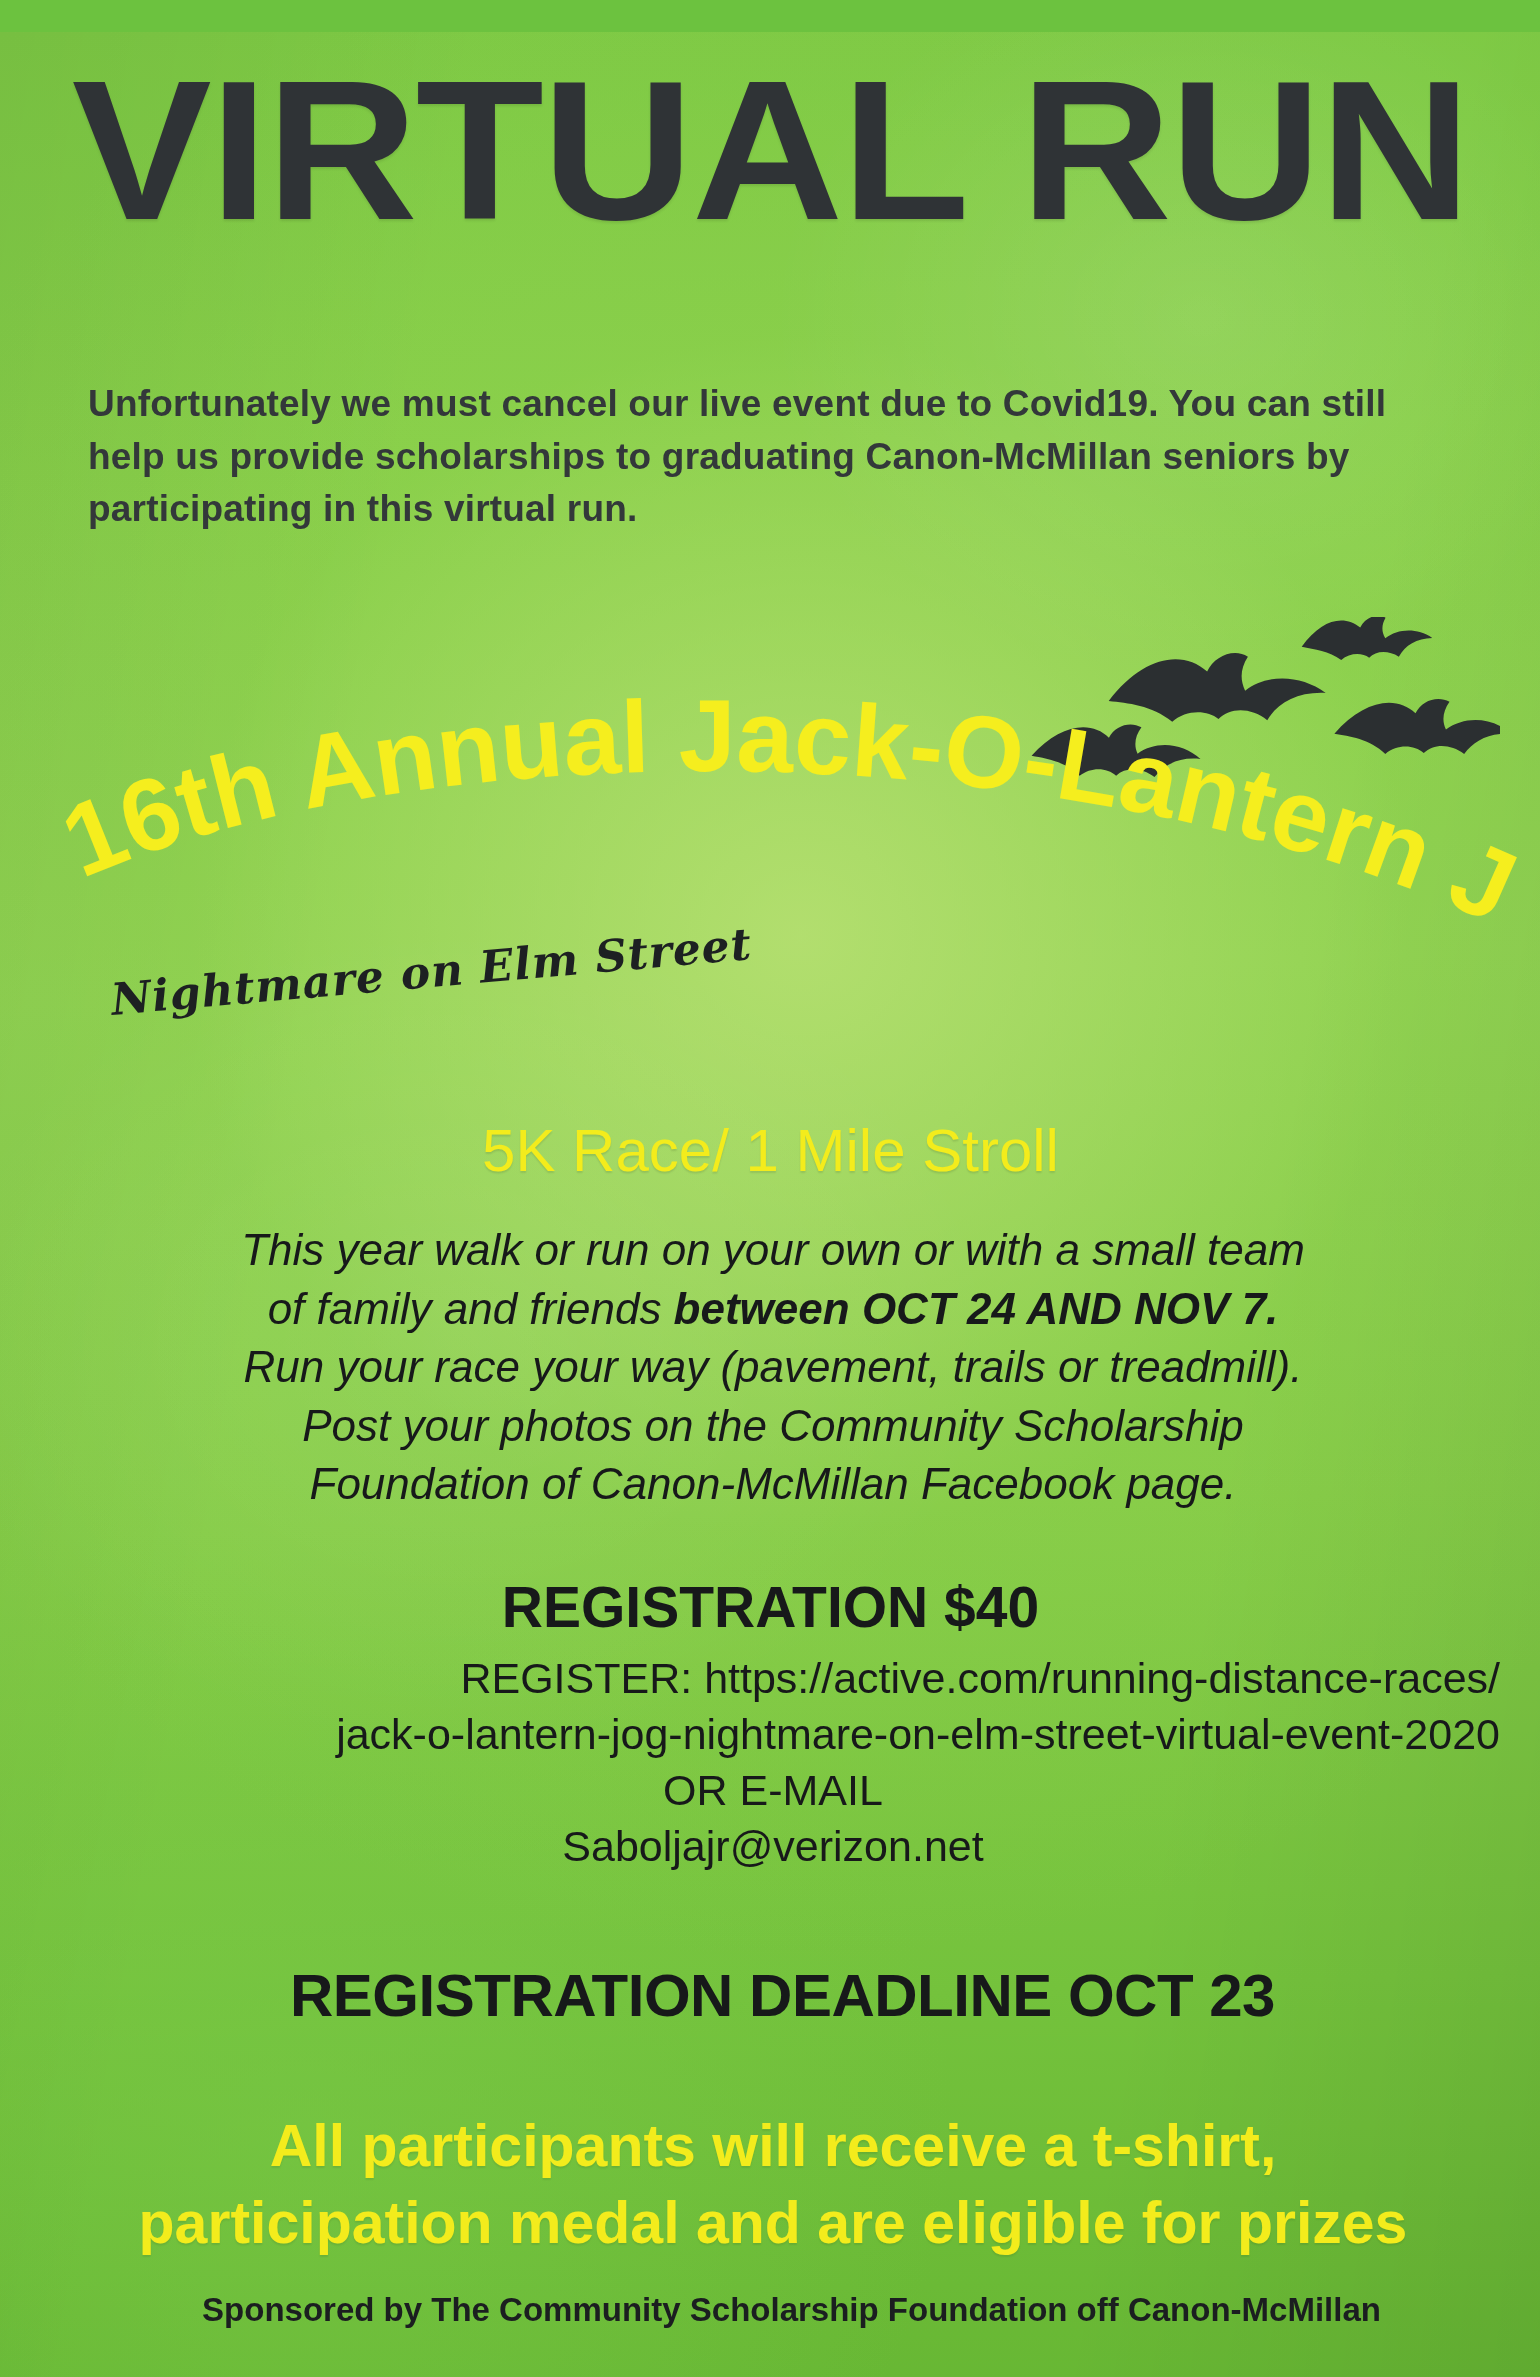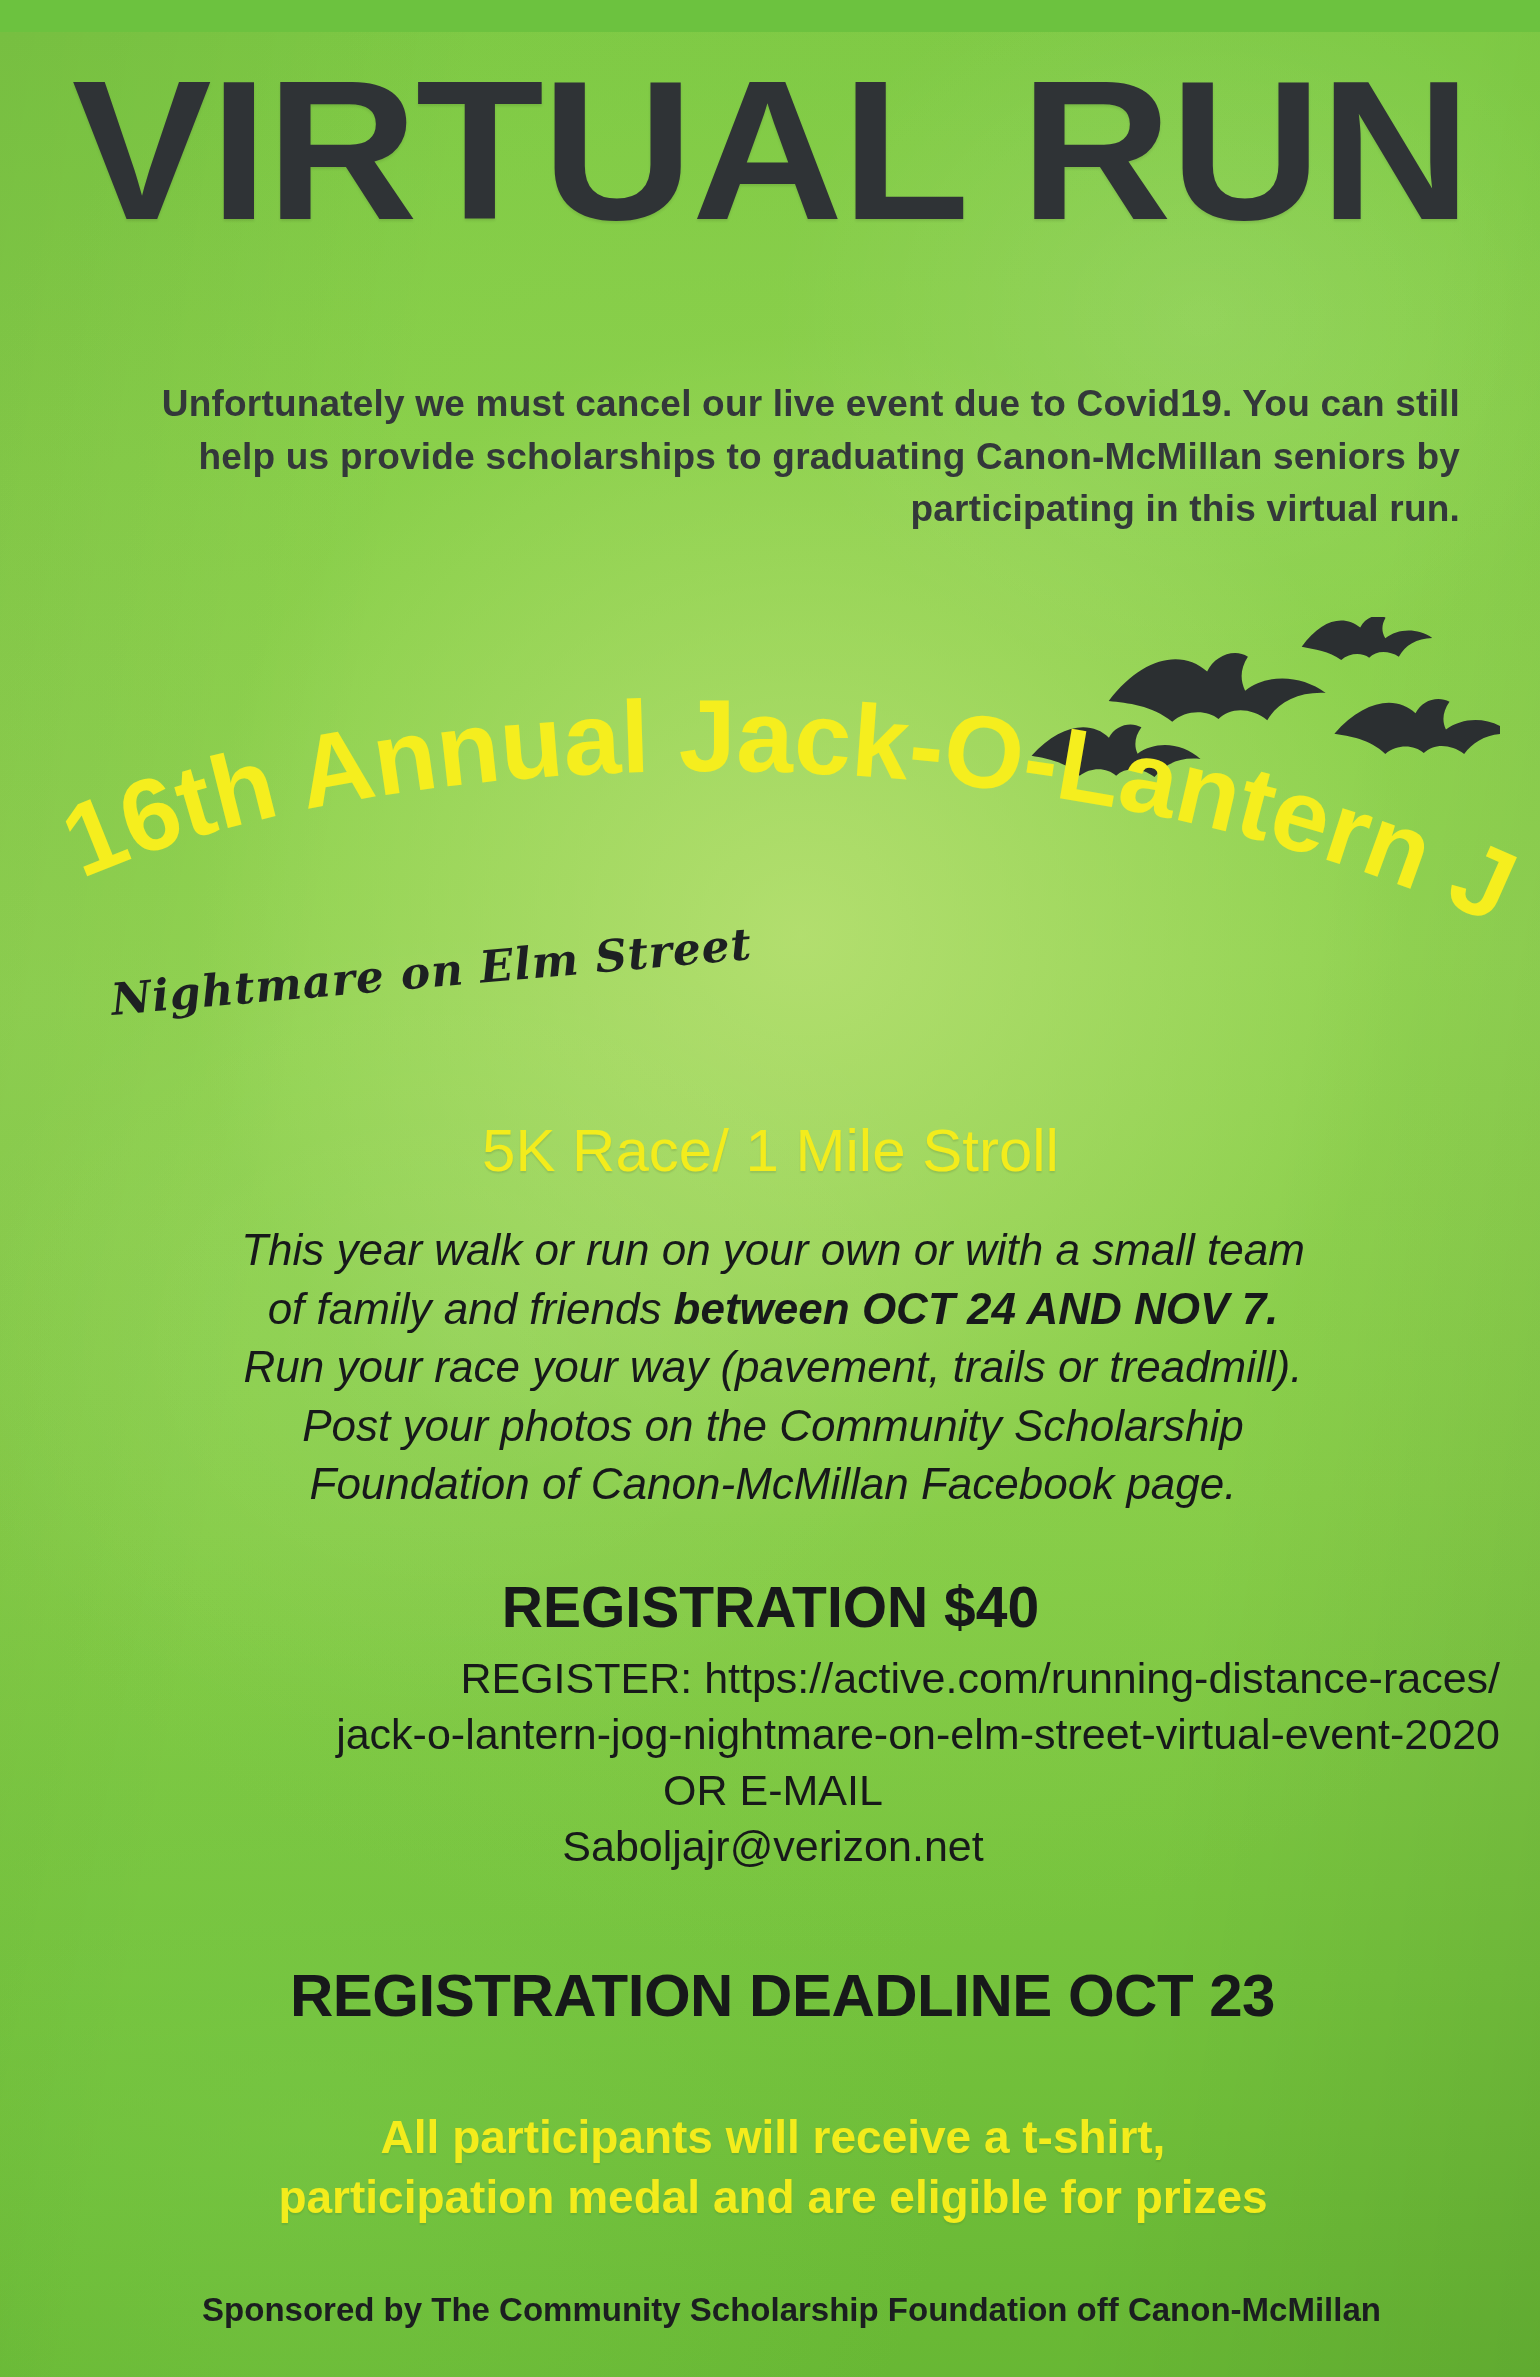--- a/index.html
+++ b/index.html
@@ -60,21 +60,21 @@
     transform: scaleX(1.06);
     text-shadow: 0 1.8px 2.7px rgba(0,0,0,0.10);
   }
 
   
   .covid-note {
     position: absolute;
     top: 346px;
     left: 88px;
     width: 1372px;
-    text-align: right;
+    text-align: left;
     font-weight: bold;
     font-size: 37px;
     line-height: 1.42;
     color: #33383a;
     letter-spacing: 0.2px;
   }
 
   
   .arch-wrap {
     position: absolute;
@@ -186,21 +186,21 @@
   }
 
   
   .perks {
     position: absolute;
     top: 2076px;
     left: 119px;
     width: 1308px;
     text-align: center;
     font-weight: bold;
-    font-size: 46px;
+    font-size: 59px;
     line-height: 1.30;
     color: #f3ec1c;
     text-shadow: 0 1.8px 1.8px rgba(0,0,0,0.08);
   }
 
   
   .sponsor {
     position: absolute;
     top: 2259px;
     left: 0;

